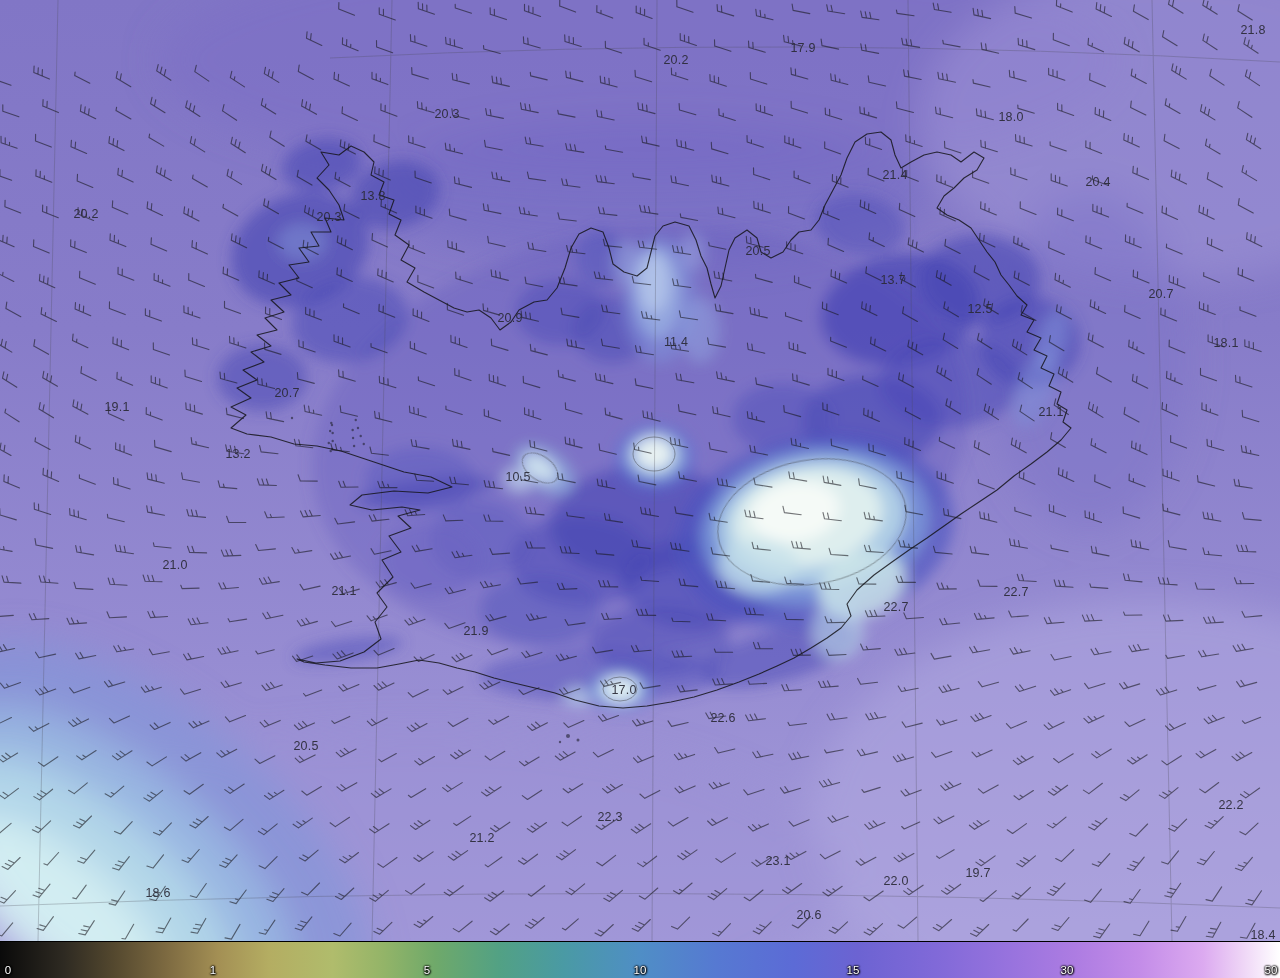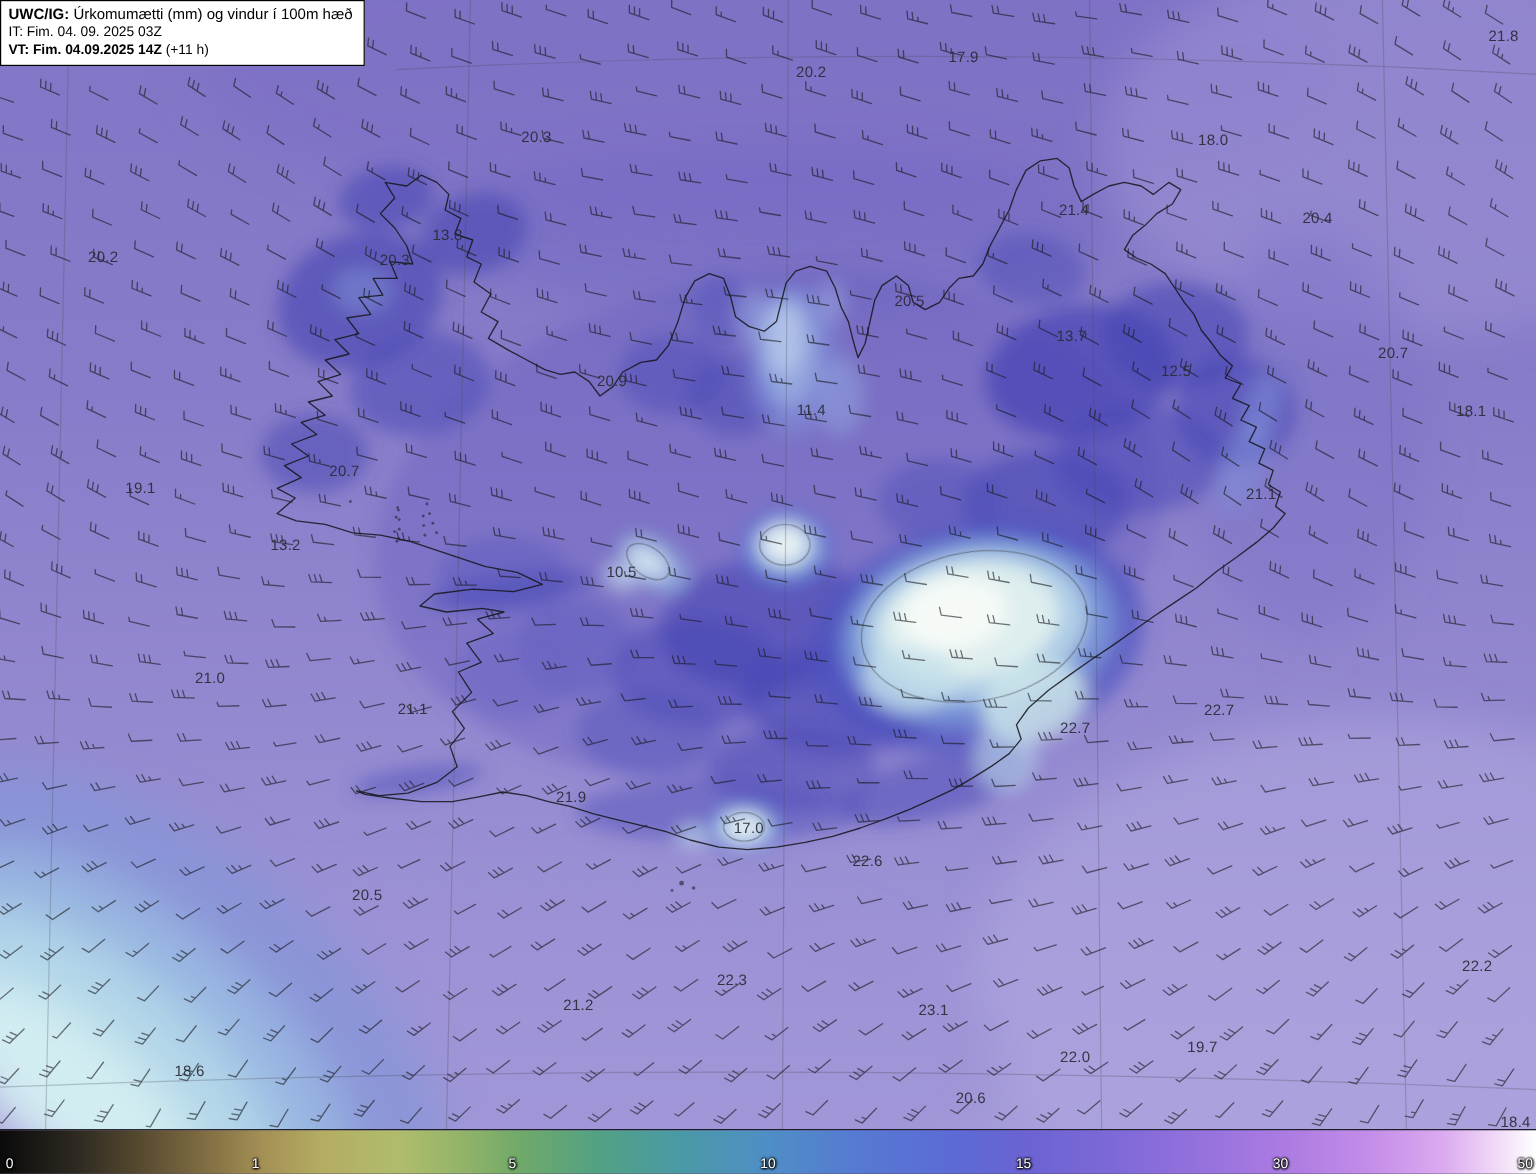--- a/index.html
+++ b/index.html
@@ -1115,40 +1115,35 @@
       <div class="val-label" style="left: 676px; top: 342px;">11.4</div>
       <div class="val-label" style="left: 287px; top: 393px;">20.7</div>
       <div class="val-label" style="left: 117px; top: 407px;">19.1</div>
       <div class="val-label" style="left: 1051px; top: 412px;">21.1</div>
       <div class="val-label" style="left: 238px; top: 454px;">13.2</div>
       <div class="val-label" style="left: 518px; top: 477px;">10.5</div>
       <div class="val-label" style="left: 175px; top: 536px; margin-top: 29px;">21.0</div>
       <div class="val-label" style="left: 344px; top: 591px;">21.1</div>
       <div class="val-label" style="left: 1016px; top: 592px;">22.7</div>
       <div class="val-label" style="left: 896px; top: 607px;">22.7</div>
-      <div class="val-label" style="left: 476px; top: 664px;">21.9</div>
+      <div class="val-label" style="left: 476px; top: 631px;">21.9</div>
       <div class="val-label" style="left: 624px; top: 690px;">17.0</div>
       <div class="val-label" style="left: 723px; top: 718px;">22.6</div>
       <div class="val-label" style="left: 306px; top: 746px;">20.5</div>
       <div class="val-label" style="left: 610px; top: 817px;">22.3</div>
       <div class="val-label" style="left: 482px; top: 838px;">21.2</div>
-      <div class="val-label" style="left: 778px; top: 842px;">23.1</div>
+      <div class="val-label" style="left: 778px; top: 861px;">23.1</div>
       <div class="val-label" style="left: 896px; top: 881px;">22.0</div>
-      <div class="val-label" style="left: 978px; top: 873px; margin-left: 24px;">19.7</div>
+      <div class="val-label" style="left: 978px; top: 873px;">19.7</div>
       <div class="val-label" style="left: 1231px; top: 805px;">22.2</div>
       <div class="val-label" style="left: 809px; top: 915px;">20.6</div>
       <div class="val-label" style="left: 1263px; top: 935px;">18.4</div>
       <div class="val-label" style="left: 158px; top: 871px; margin-top: 22px;">18.6</div>
     </div>
 
-  <div id="title-box">
-    <div class="t1"><span class="b">UWC/IG:</span><span> Úrkomumætti (mm) og vindur í 100m hæð</span></div>
-    <div class="t2">IT: Fim. 04. 09. 2025 03Z</div>
-    <div class="t3"><span class="b">VT: Fim. 04.09.2025 14Z</span><span> (+11 h)</span></div>
-  </div>
 
   <div id="colorbar">
     <div id="cb-grad" style="background: linear-gradient(90deg, rgb(10, 10, 10) 0%, rgb(46, 42, 34) 5%, rgb(85, 73, 47) 9%, rgb(125, 106, 65) 13%, rgb(163, 143, 84) 17%, rgb(180, 173, 98) 21%, rgb(176, 188, 108) 26%, rgb(147, 180, 104) 30%, rgb(111, 169, 106) 34%, rgb(82, 161, 132) 39%, rgb(74, 154, 164) 44%, rgb(79, 142, 198) 50%, rgb(86, 121, 210) 56%, rgb(92, 107, 214) 62%, rgb(108, 99, 210) 67%, rgb(128, 105, 216) 73%, rgb(152, 115, 222) 79%, rgb(173, 124, 226) 84%, rgb(195, 140, 232) 89%, rgb(220, 170, 240) 94%, rgb(238, 212, 246) 97%, rgb(255, 255, 255) 100%);"></div>
     <div id="cb-labels">
         <div class="cb-tick" style="left: 8px;">0</div>
         <div class="cb-tick" style="left: 213px;">1</div>
         <div class="cb-tick" style="left: 427px;">5</div>
         <div class="cb-tick" style="left: 640px;">10</div>
         <div class="cb-tick" style="left: 853px;">15</div>
         <div class="cb-tick" style="left: 1067px;">30</div>

